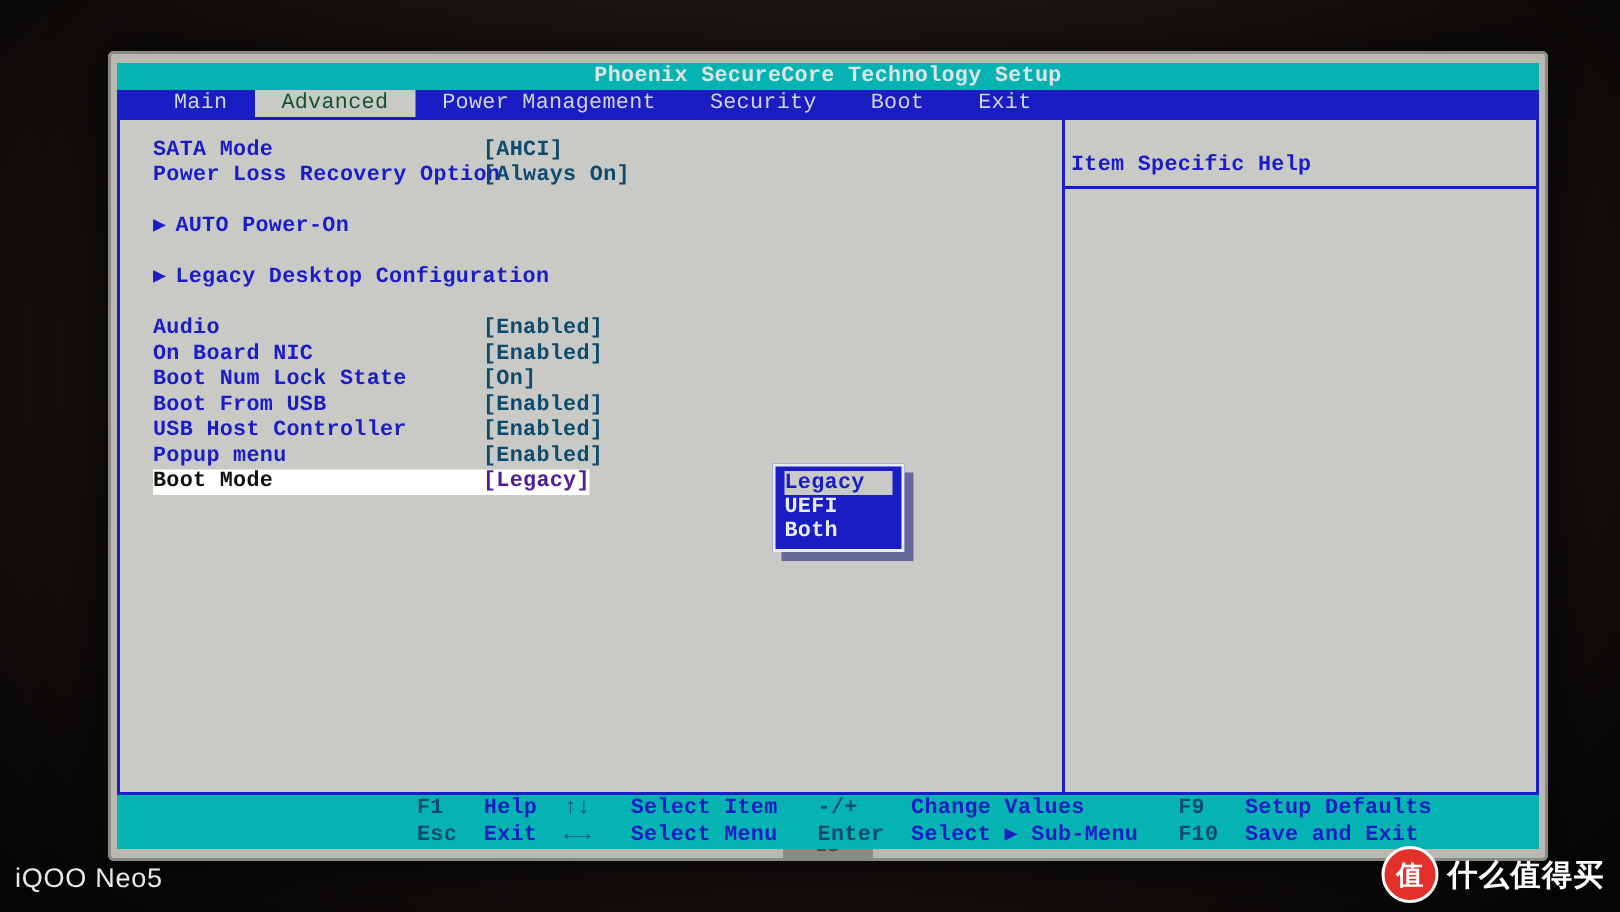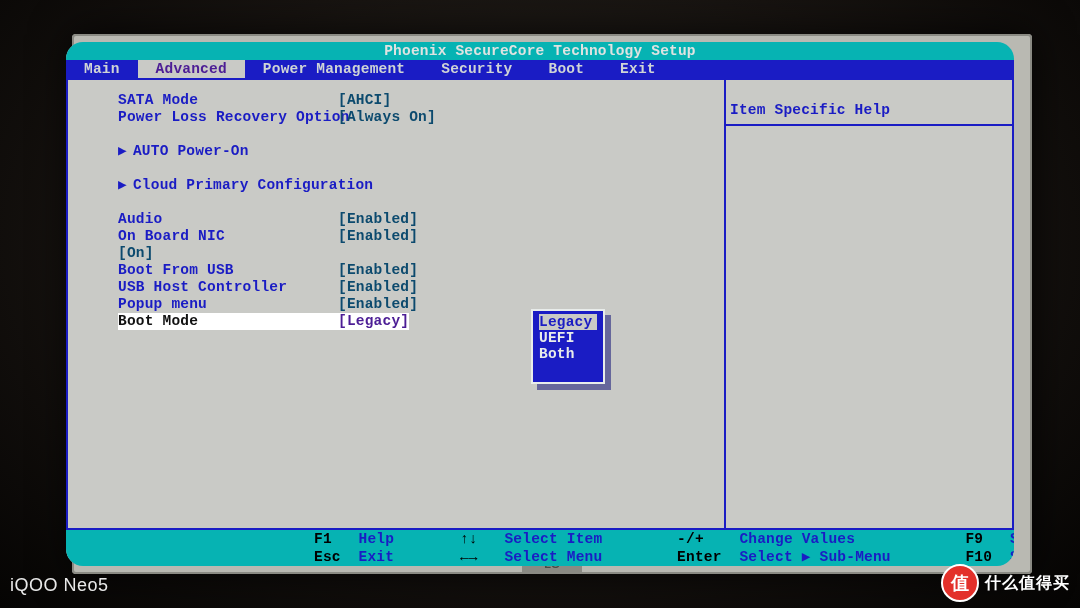--- a/index.html
+++ b/index.html
@@ -15,66 +15,65 @@
     position: absolute;
     left: 72px; top: 34px;
     width: 960px; height: 540px;
     background: #b9b9b2;
     border-radius: 4px;
     box-shadow: 0 0 40px rgba(0,0,0,.8), inset 0 0 0 2px #8a8a83;
   }
 
   .screen {
     position: absolute;
-    left: 66px; top: 42px;
+    left: 78px; top: 42px;
     width: 948px; height: 524px;
     background: #c9cac6;
     box-shadow: inset 0 0 120px rgba(0,0,40,.12);
     overflow: hidden;
-    border-radius: 17px;
   }
 
   .title-bar {
     height: 18px; line-height: 18px;
     background: #06b3b3;
     color: #dfe3e1;
     text-align: center;
     font-weight: bold;
   }
 
   .menu-bar {
     height: 18px; line-height: 18px;
     background: #1a1cc4;
     color: #cfd4d6;
     display: flex;
-    font-weight: bold;
+    font-weight: normal;
+    padding-left: 20px;
   }
   .menu-item { padding: 0 18px; white-space: pre; }
-  .menu-item.active { background: #c9cac6; color: #4c1d95; }
+  .menu-item.active { background: #c9cac6; color: #14532d; }
 
   .body-area {
     position: relative;
     height: 470px;
     background: #c9cac6;
     display: flex;
   }
   .body-border {
     position: absolute; inset: 0;
     border: 2px solid #1a1cc4;
     pointer-events: none;
   }
 
   .main-panel {
     width: 632px;
     padding: 14px 8px 8px 24px;
     border-right: 2px solid #1a1cc4;
     color: #1a1cc4;
     font-weight: bold;
     position: relative;
-    margin-left: 28px;
   }
   .help-panel {
     flex: 1;
     color: #1a1cc4;
     font-weight: bold;
   }
   .help-title {
     text-align: left;
     padding: 8px 4px 6px;
     border-bottom: 2px solid #1a1cc4;
@@ -88,58 +87,58 @@
   .row.submenu { color: #1a1cc4; }
   .row.submenu .tri { margin-right: 6px; }
   .row.selected .label { background: #ffffff; color: #111; font-family: Liberation Mono, monospace; }
   .row.selected .value { background: #ffffff; color: #4c1d95; }
 
   .spacer { height: 17px; }
 
   .popup {
     position: absolute;
     left: 437px; top: 231px;
-    width: 74px;
+    width: 88px;
     background: #1a1cc4;
     border: 2px solid #e8ecea;
     box-shadow: 6px 6px 0 rgba(20,22,120,.55);
-    padding: 3px 6px 20px;
+    padding: 3px 6px 4px;
     color: #e8ecea;
     font-weight: bold;
     line-height: 16px;
   }
   .popup .opt.sel { background: #c9cac6; color: #1a1cc4; }
 
   .footer {
     height: 18px; line-height: 18px;
     background: #06b3b3;
     color: #1a1cc4;
     font-weight: bold;
     white-space: pre;
     padding-left: 200px;
   }
-  .footer .k { color: #000000; margin-left: 48px; }
+  .footer .k { color: #0c4a6e; }
 
   .watermark-left {
     position: absolute; left: 10px; bottom: 12px;
     color: #e9e9e9; font-family: sans-serif; font-size: 18px;
     letter-spacing: .5px;
   }
   .watermark-right {
     position: absolute; right: 10px; bottom: 6px;
     display: flex; align-items: center; gap: 6px;
     color: #fff; font-family: sans-serif;
   }
   .wm-badge {
     width: 38px; height: 38px; border-radius: 50%;
     background: #e3302a; display:flex; align-items:center; justify-content:center;
     color:#fff; font-size:18px; font-weight:bold;
     border:2px solid #fff;
   }
-  .wm-txt { font-size: 16px; font-weight: bold; letter-spacing:1px;}
+  .wm-txt { font-size: 20px; font-weight: bold; letter-spacing:1px;}
 
   .lg-logo {
     position:absolute; left:50%; bottom:0; transform:translateX(-50%);
     width:60px; height:20px; background:#8a8a83; border-radius:4px 4px 0 0;
     color:#4a4a46; font:bold 11px/20px sans-serif; text-align:center;
   }
 </style>
 </head>
 <body>
 
@@ -176,32 +175,33 @@
           <span class="value">[Always On]</span>
         </div>
         <div class="spacer"></div>
         <div class="row submenu">
           <span class="tri">▶</span>
           <span class="label">AUTO Power-On</span>
         </div>
         <div class="spacer"></div>
         <div class="row submenu">
           <span class="tri">▶</span>
-          <span class="label">Cloud Primary Configuration</span>
+          <span class="label">Legacy Desktop Configuration</span>
         </div>
         <div class="spacer"></div>
         <div class="row">
           <span class="label">Audio</span>
           <span class="value">[Enabled]</span>
         </div>
         <div class="row">
           <span class="label">On Board NIC</span>
           <span class="value">[Enabled]</span>
         </div>
         <div class="row">
+          <span class="label">Boot Num Lock State</span>
           <span class="value">[On]</span>
         </div>
         <div class="row">
           <span class="label">Boot From USB</span>
           <span class="value">[Enabled]</span>
         </div>
         <div class="row">
           <span class="label">USB Host Controller</span>
           <span class="value">[Enabled]</span>
         </div>

